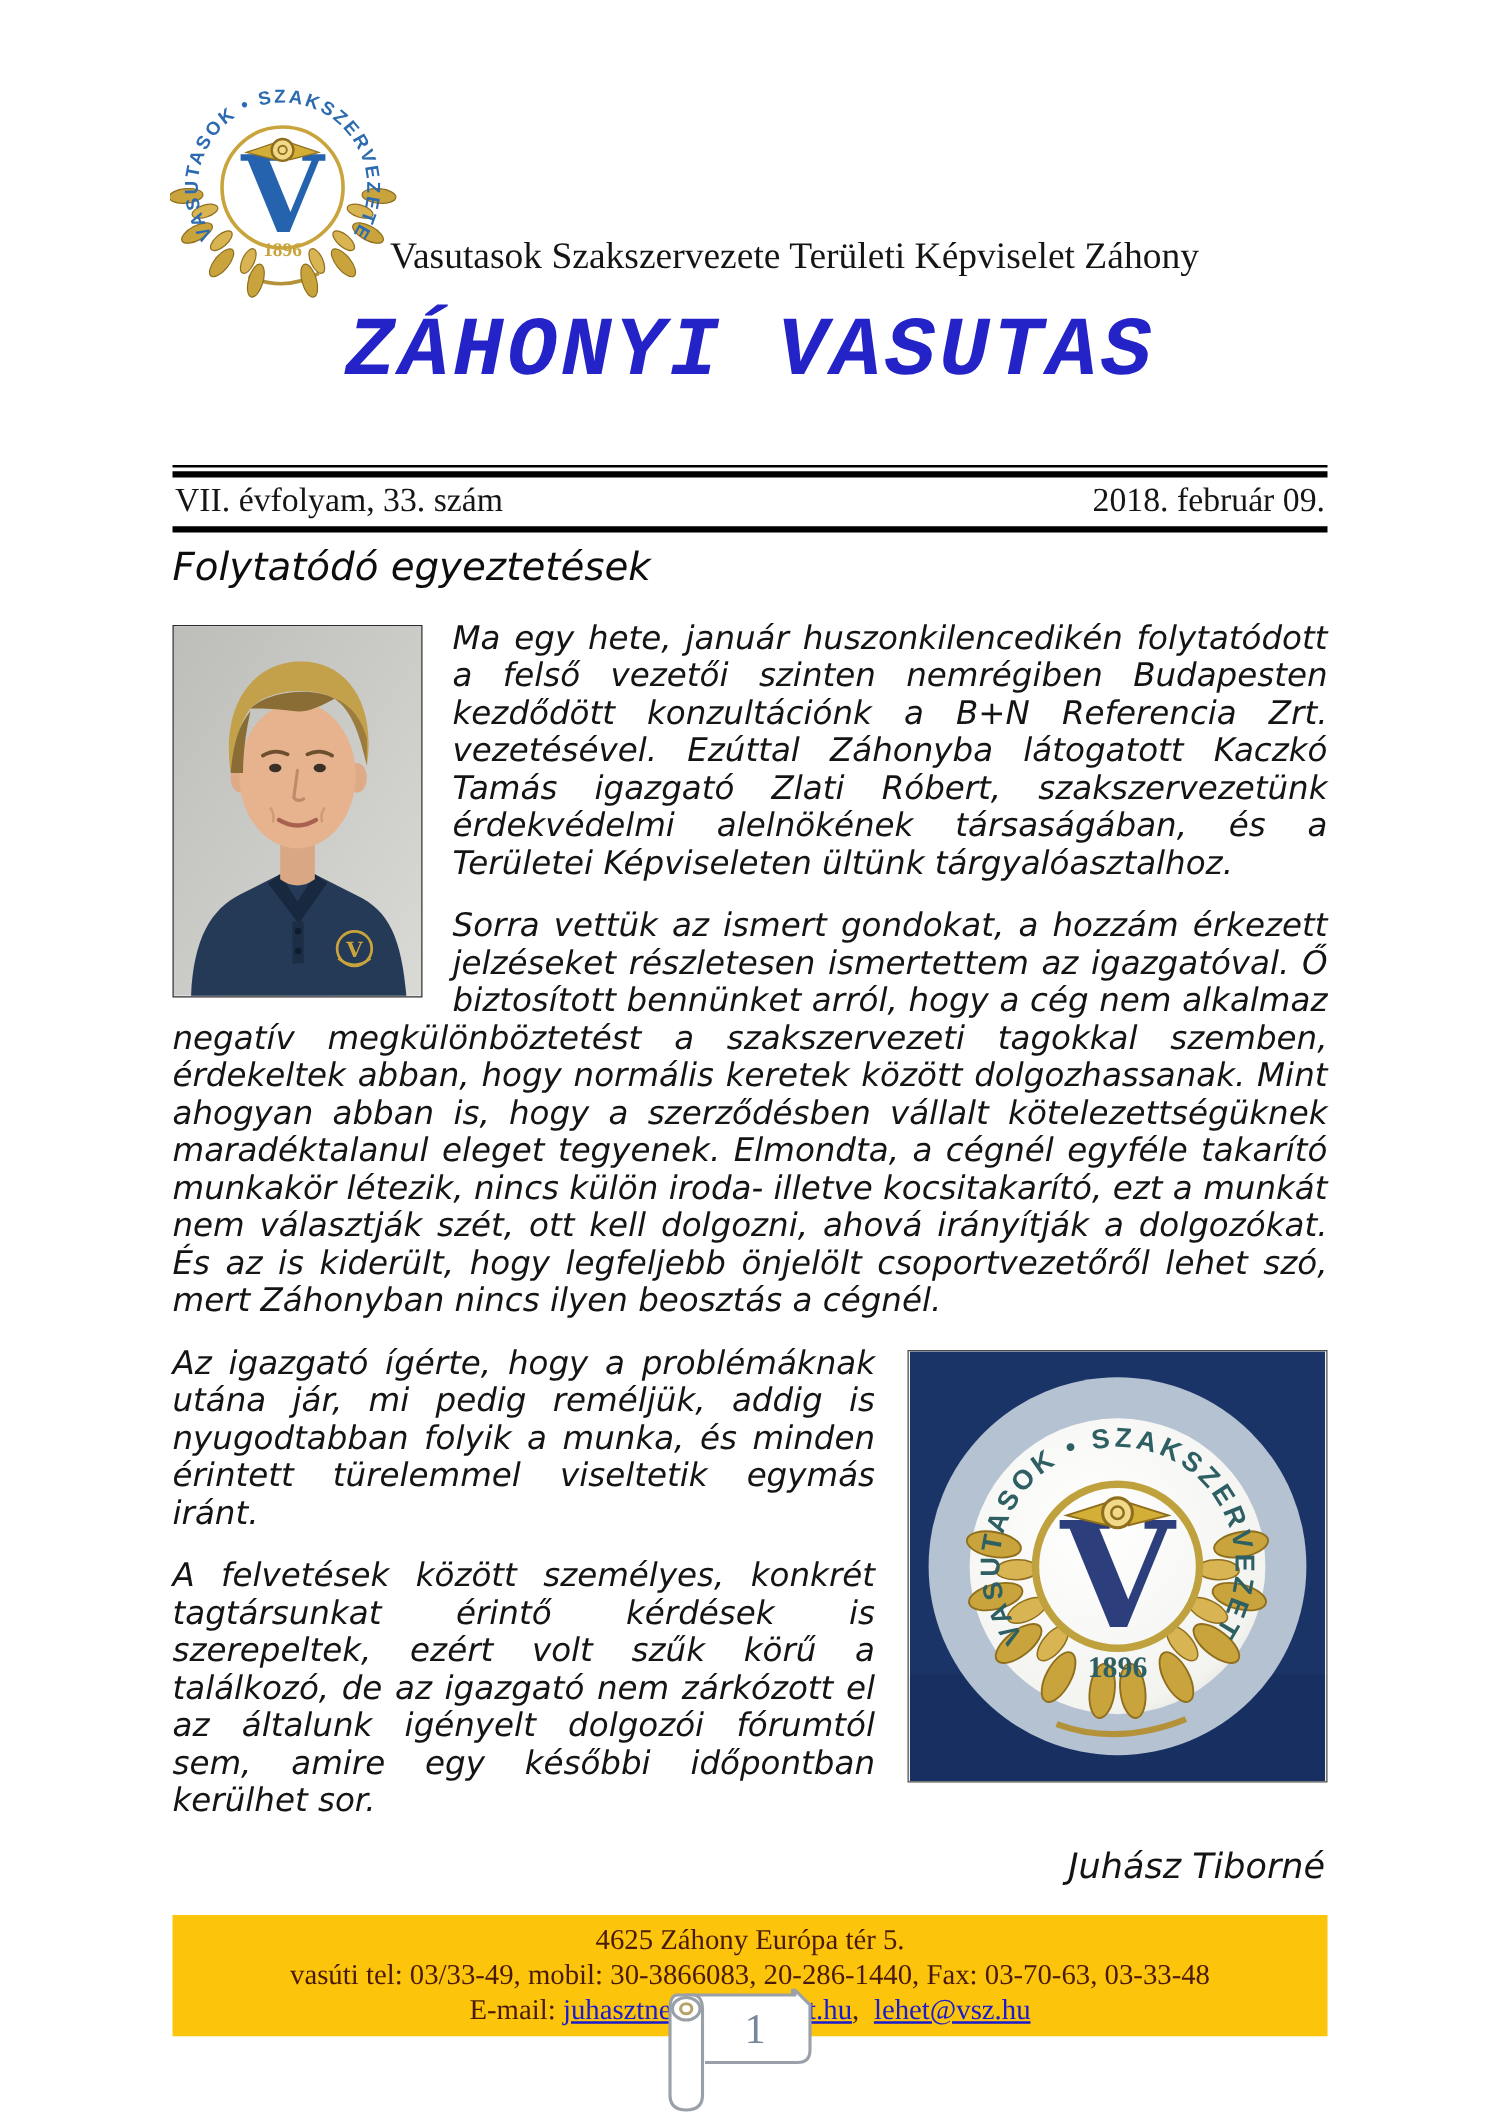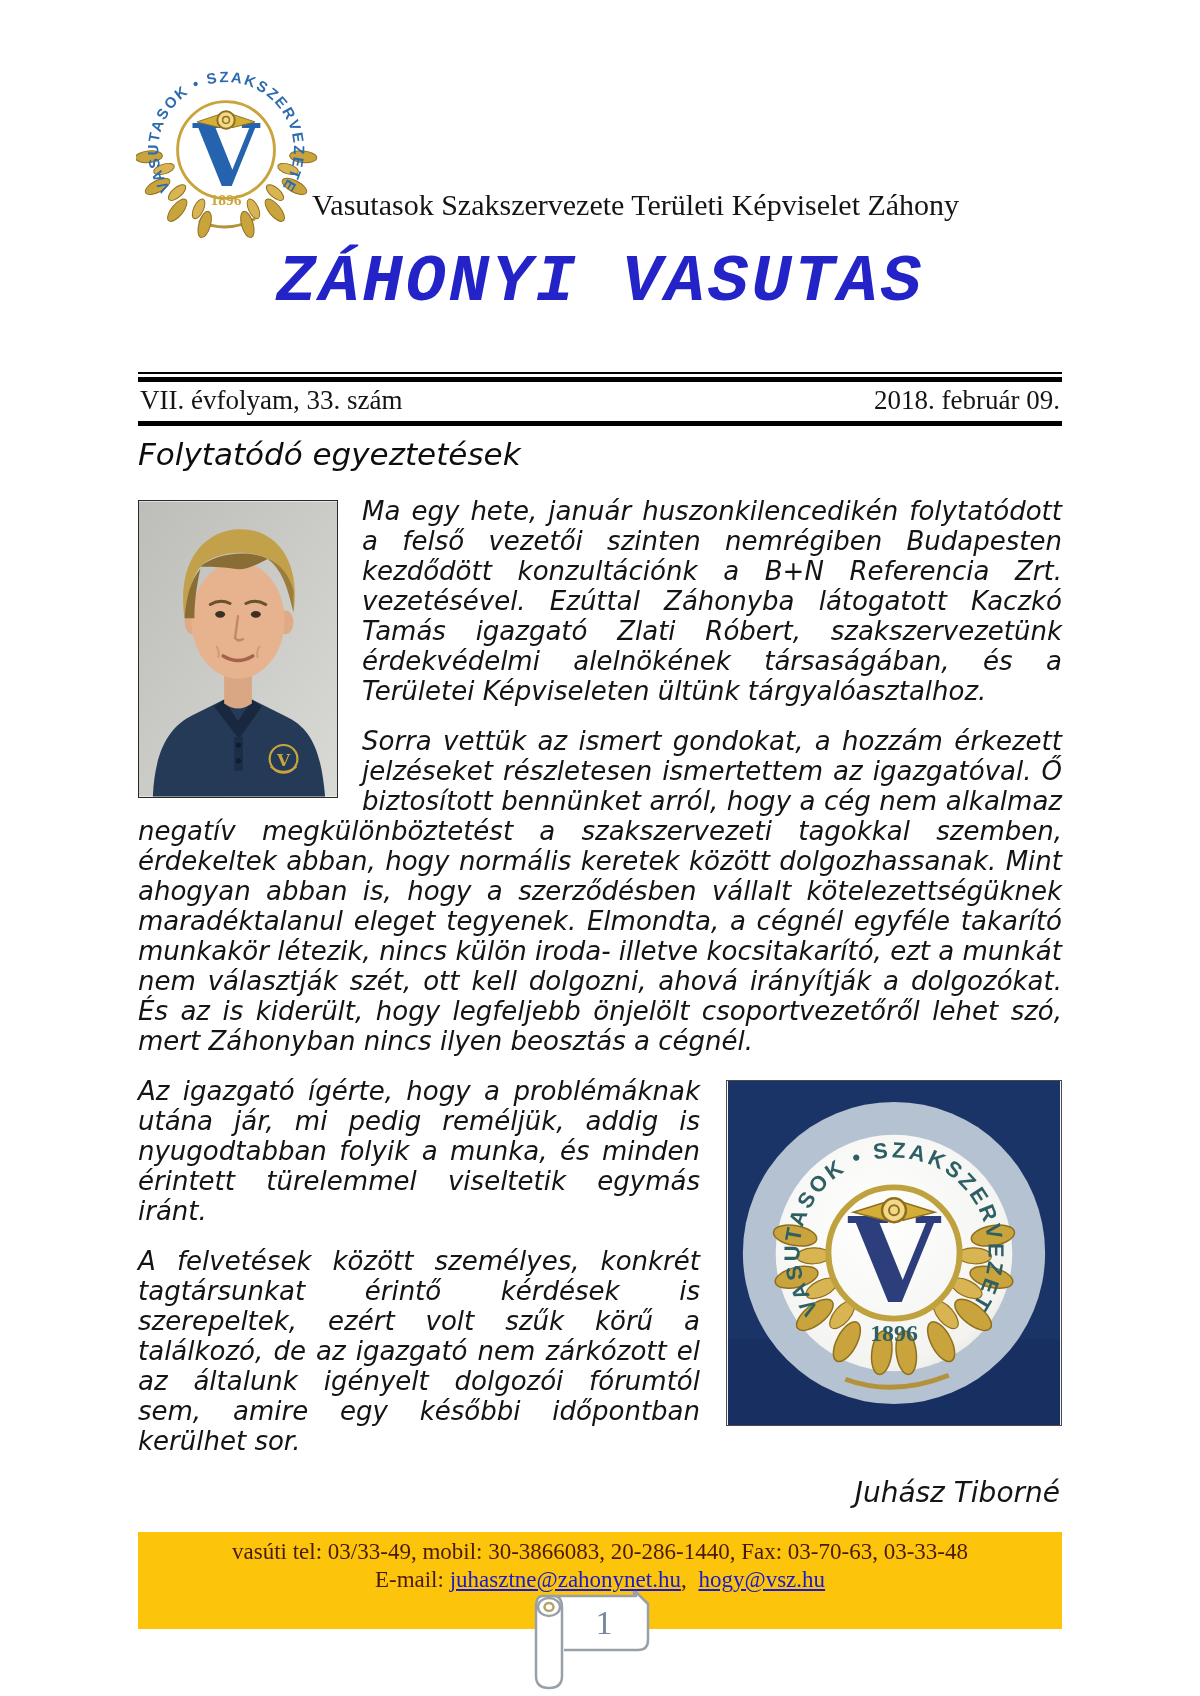--- a/index.html
+++ b/index.html
@@ -200,25 +200,26 @@
         </svg>
       </div>
 
       <p class="body">Az igazgató ígérte, hogy a problémáknak utána jár, mi pedig reméljük, addig is nyugodtabban folyik a munka, és minden érintett türelemmel viseltetik egymás iránt.</p>
       <p class="body">A felvetések között személyes, konkrét tagtársunkat érintő kérdések is szerepeltek, ezért volt szűk körű a találkozó, de az igazgató nem zárkózott el az általunk igényelt dolgozói fórumtól sem, amire egy későbbi időpontban kerülhet sor.</p>
       <div class="signature">Juhász Tiborné</div>
     </div>
   </div>
 
   <div class="footer-bar">
+    <div>4625 Záhony Európa tér 5.</div>
     <div>vasúti tel: 03/33-49, mobil: 30-3866083, 20-286-1440, Fax: 03-70-63, 03-33-48</div>
     <div>
       <span>E-mail:</span>
       <a>juhasztne@zahonynet.hu</a><span class="email-sep">,</span>
-      <a>hogy@vsz.hu</a>
+      <a>lehet@vsz.hu</a>
     </div>
   </div>
 
   <div class="pagenum-scroll">
     <svg width="134" height="106" viewBox="0 0 134 106">
       <path d="M100,4 L114,16 L100,16 Z" fill="#ffffff" stroke="#9aa0a8" stroke-width="2.5" stroke-linejoin="round"></path>
       <path d="M14,8 L102,8 L102,4 L114,16 L114,52 Q114,62 104,62 L30,62" fill="#ffffff" stroke="#9aa0a8" stroke-width="2.5" stroke-linejoin="round"></path>
       <path d="M8,8 Q2,8 2,20 L2,88 Q2,100 15,100 Q28,100 28,88 L28,20 Q28,8 20,8 Z" fill="#ffffff" stroke="#9aa0a8" stroke-width="2.5"></path>
       <ellipse cx="15" cy="19" rx="11" ry="9" fill="#ffffff" stroke="#9aa0a8" stroke-width="2.5"></ellipse>
       <ellipse cx="15" cy="19" rx="4.5" ry="4" fill="none" stroke="#b7a36a" stroke-width="2.5"></ellipse>

